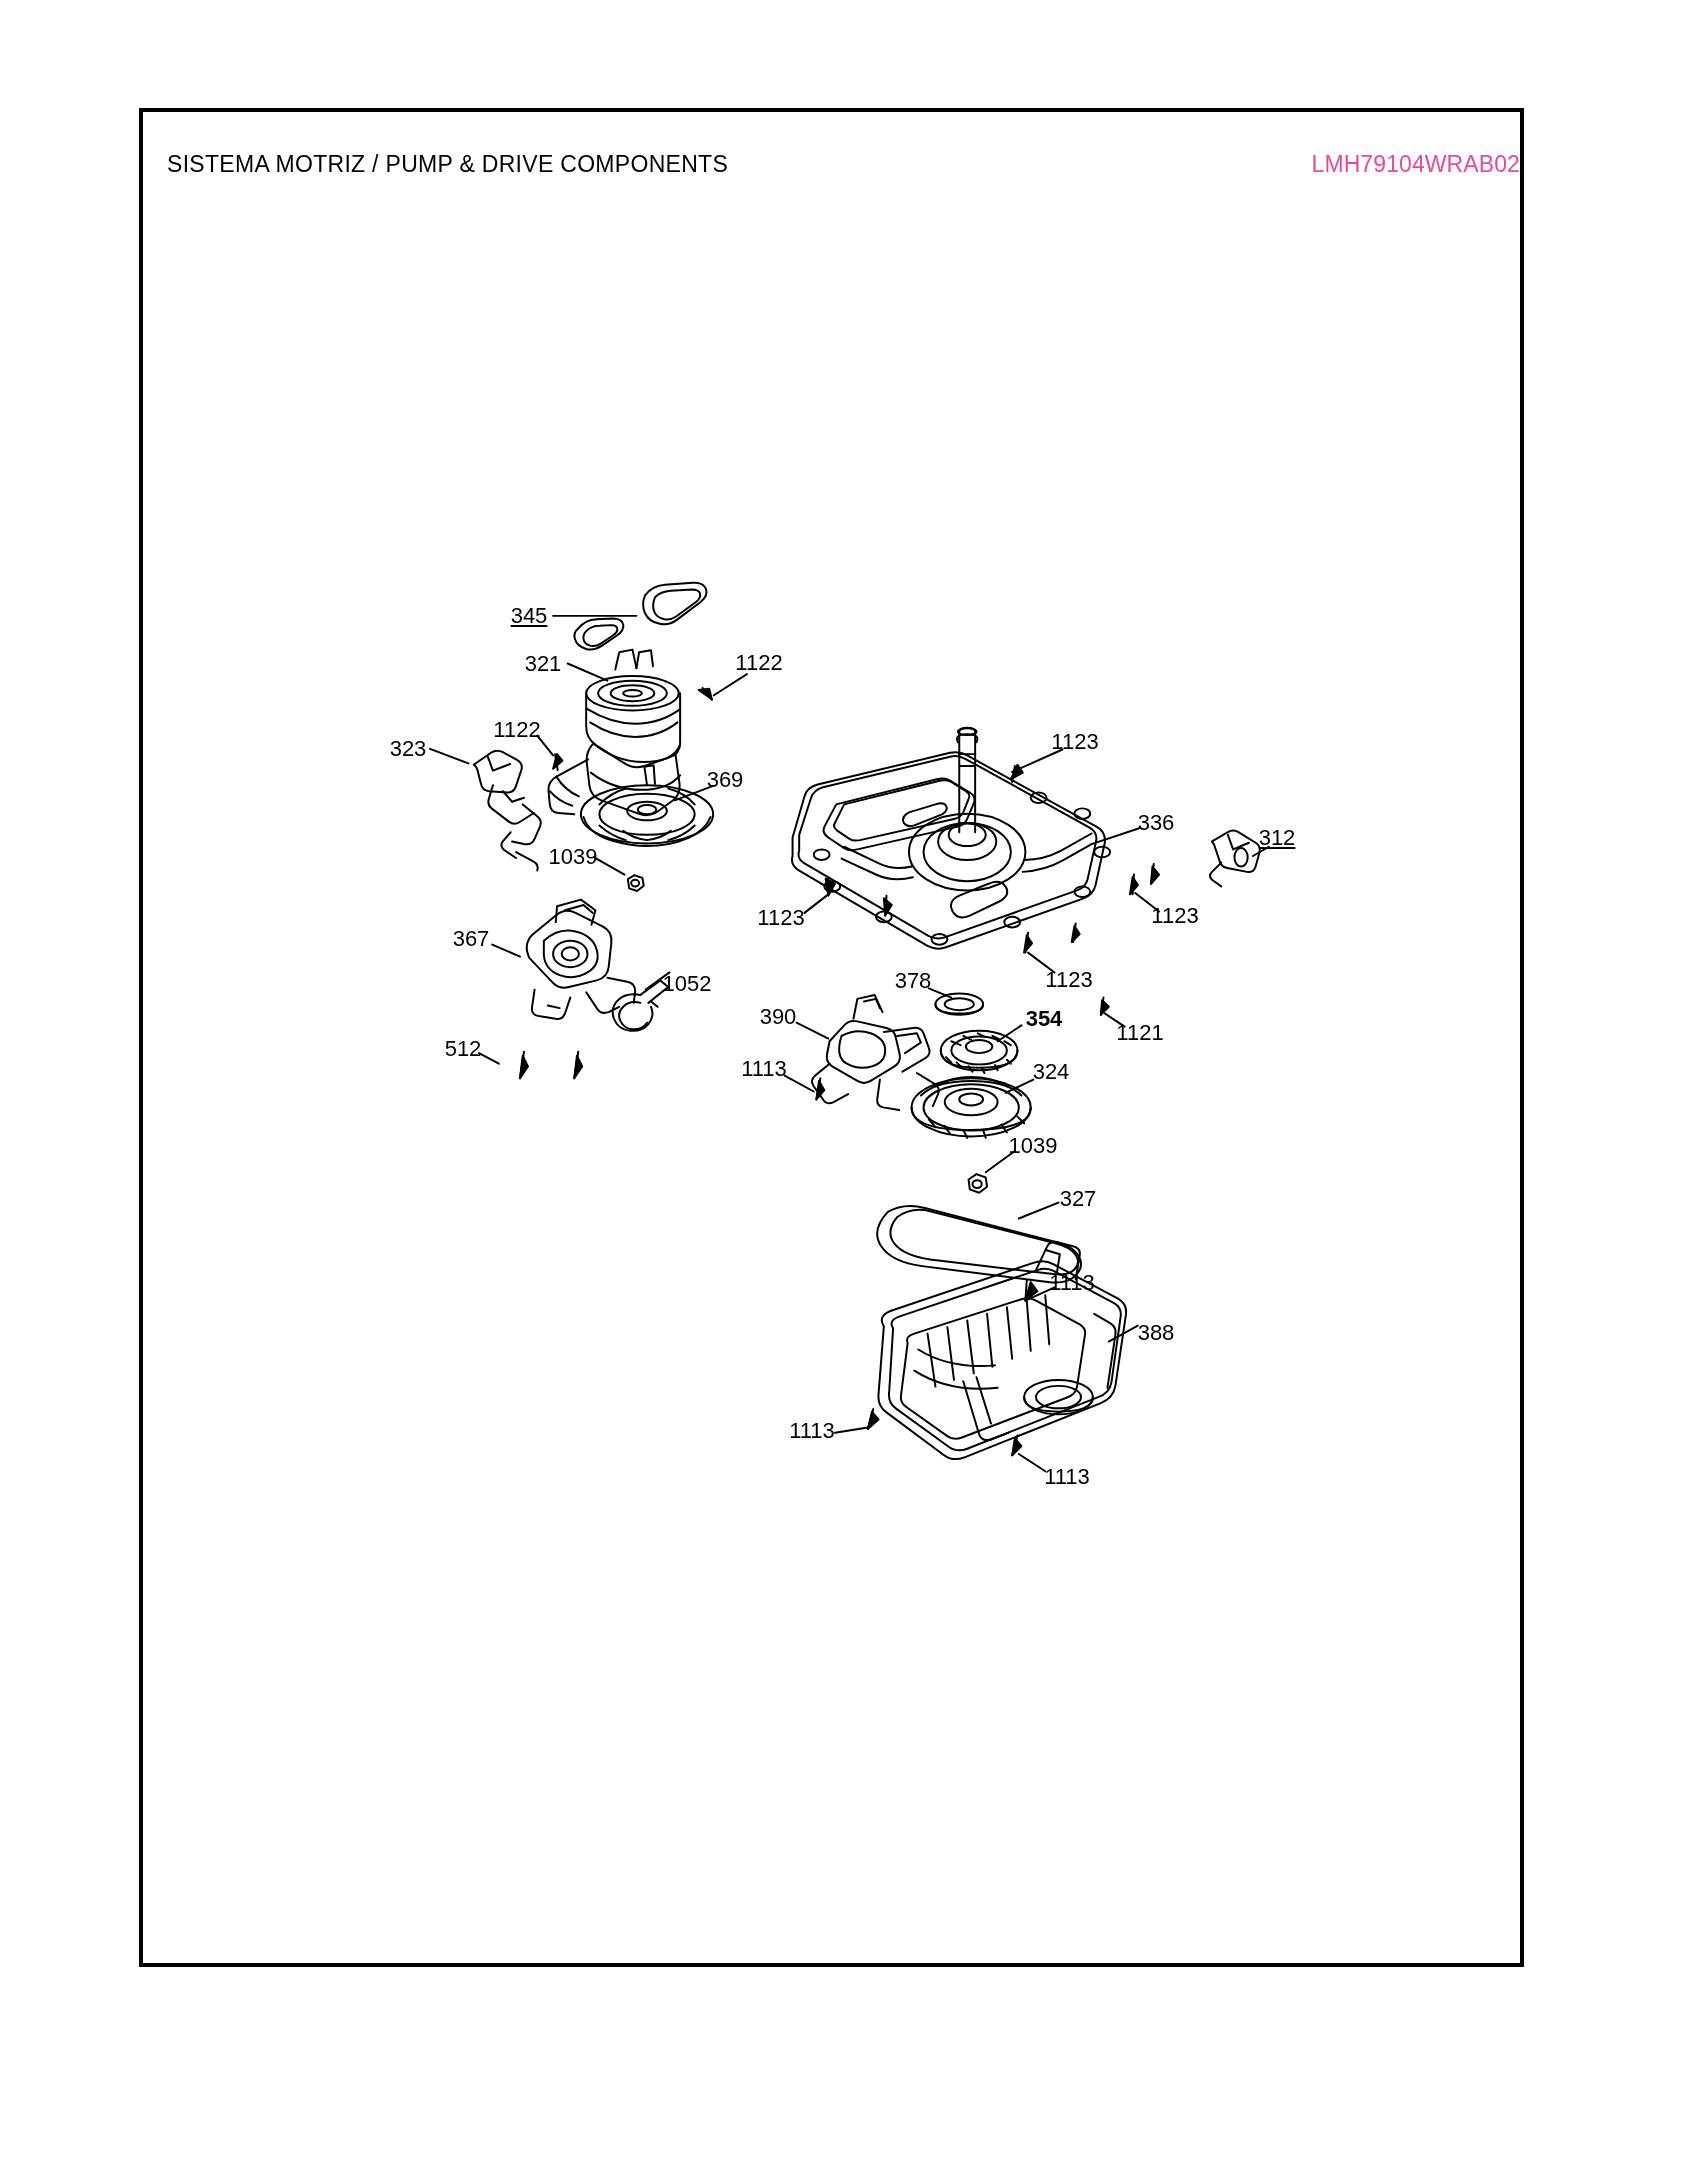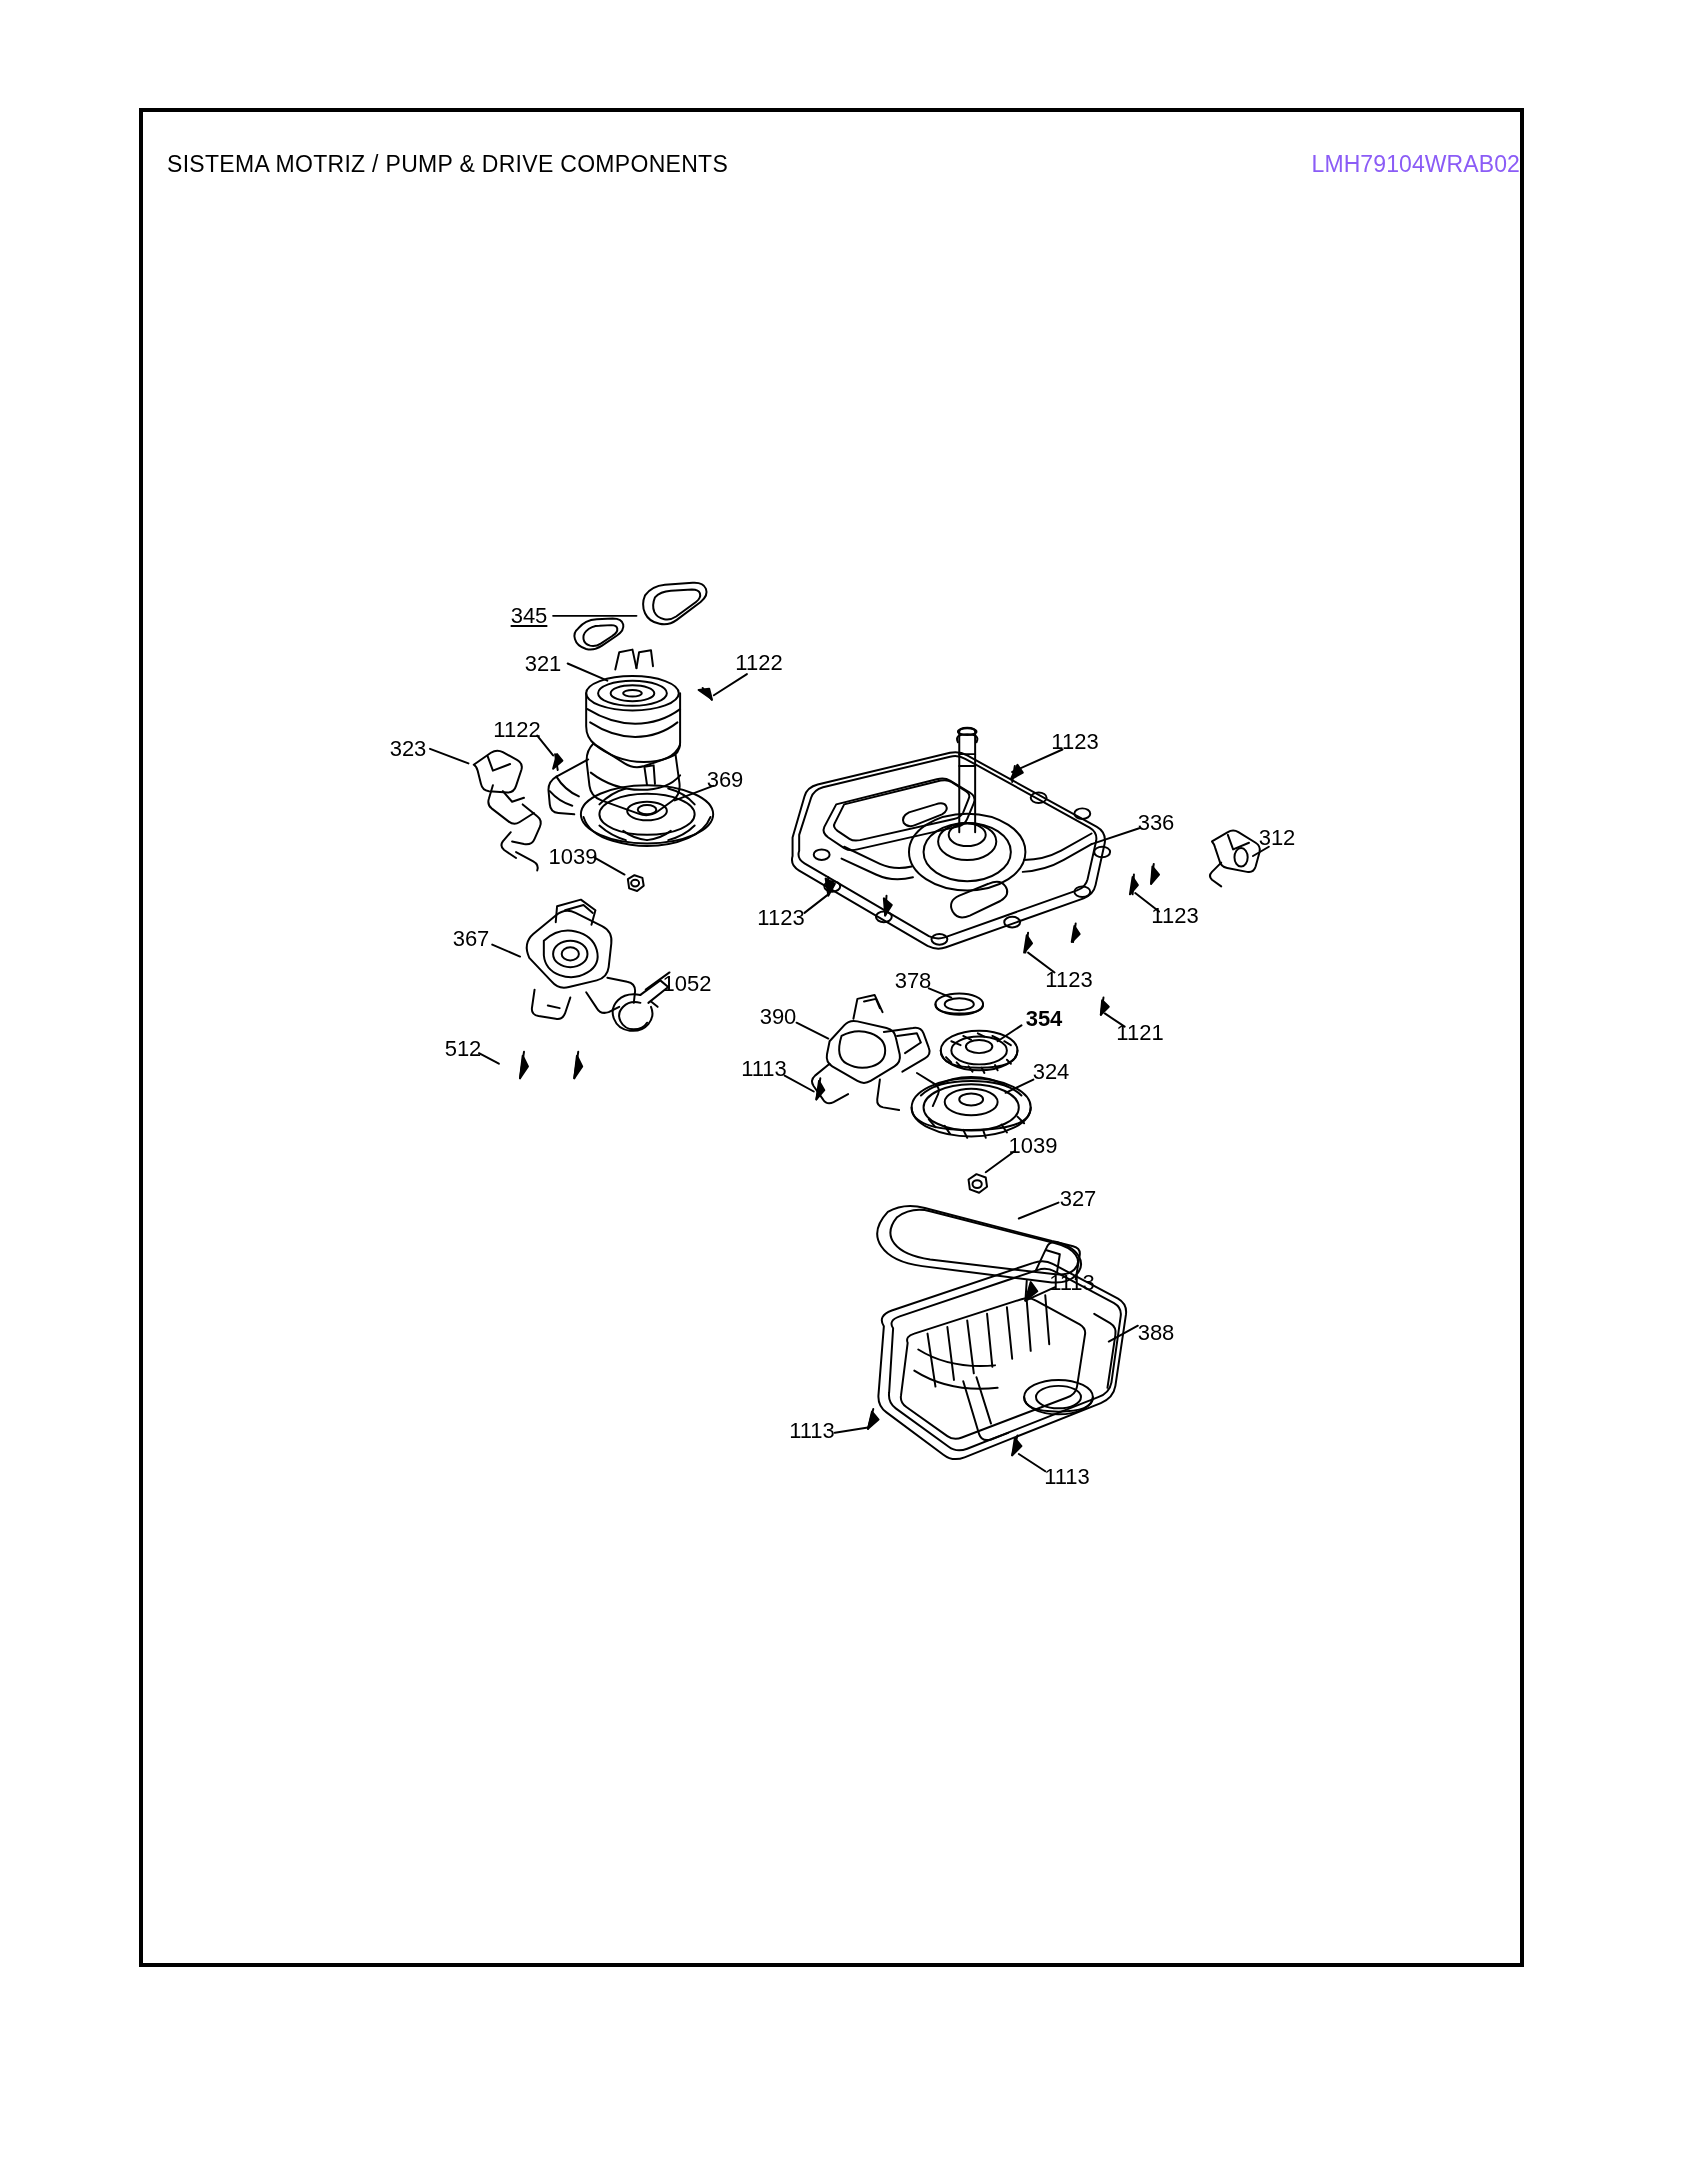--- a/index.html
+++ b/index.html
@@ -39,21 +39,21 @@
     letter-spacing: 0.3px;
     color: #000;
     white-space: nowrap;
   }
   .model-text {
     position: absolute;
     right: 167px;
     top: 151px;
     font-size: 23px;
     letter-spacing: 0.1px;
-    color: #8b5cf6;
+    color: #ec4899;
     white-space: nowrap;
     text-align: right;
   }
   #diagram-svg {
     position: absolute;
     left: 0;
     top: 0;
     width: 1687px;
     height: 2183px;
     pointer-events: none;
@@ -373,21 +373,21 @@
 
   <div class="callout-label" style="left:529px;top:616px;text-decoration:underline;">345</div>
   <div class="callout-label" style="left:543px;top:664px;">321</div>
   <div class="callout-label" style="left:759px;top:663px;">1122</div>
   <div class="callout-label" style="left:517px;top:730px;">1122</div>
   <div class="callout-label" style="left:408px;top:749px;text-align:right;">323</div>
   <div class="callout-label" style="left:725px;top:780px;">369</div>
   <div class="callout-label" style="left:573px;top:857px;">1039</div>
   <div class="callout-label" style="left:1075px;top:742px;">1123</div>
   <div class="callout-label" style="left:1156px;top:823px;">336</div>
-  <div class="callout-label" style="left:1277px;top:838px;">312</div>
+  <div class="callout-label" style="left:1277px;top:838px;text-decoration:underline;">312</div>
   <div class="callout-label" style="left:781px;top:918px;">1123</div>
   <div class="callout-label" style="left:1175px;top:916px;">1123</div>
   <div class="callout-label" style="left:471px;top:939px;text-align:right;">367</div>
   <div class="callout-label" style="left:687px;top:968px;margin-top:16px;">1052</div>
   <div class="callout-label" style="left:913px;top:981px;">378</div>
   <div class="callout-label" style="left:1069px;top:980px;">1123</div>
   <div class="callout-label" style="left:778px;top:1017px;">390</div>
   <div class="callout-label" style="left:1044px;top:1019px;font-weight:bold;">354</div>
   <div class="callout-label" style="left:1140px;top:1033px;">1121</div>
   <div class="callout-label" style="left:463px;top:1049px;">512</div>

